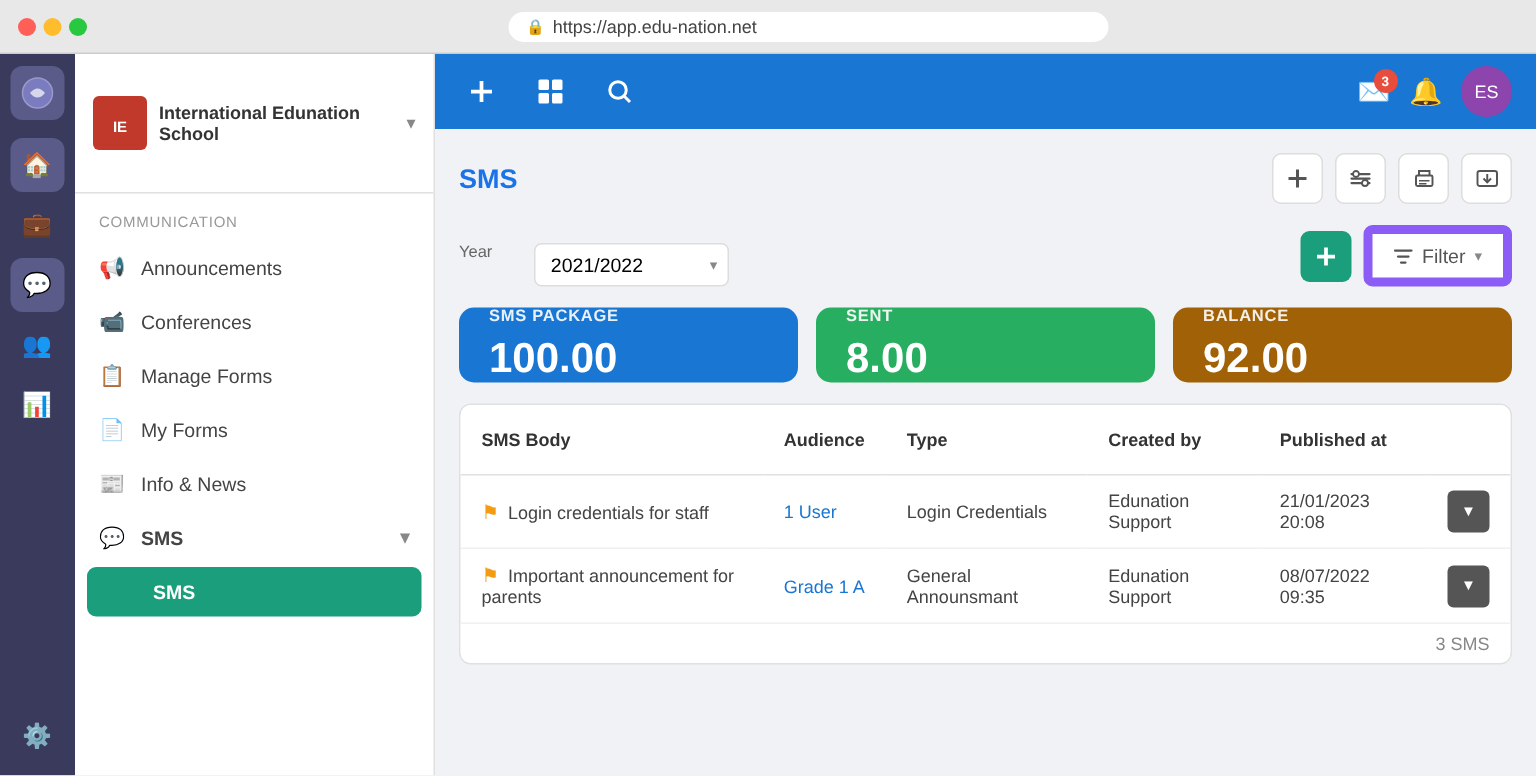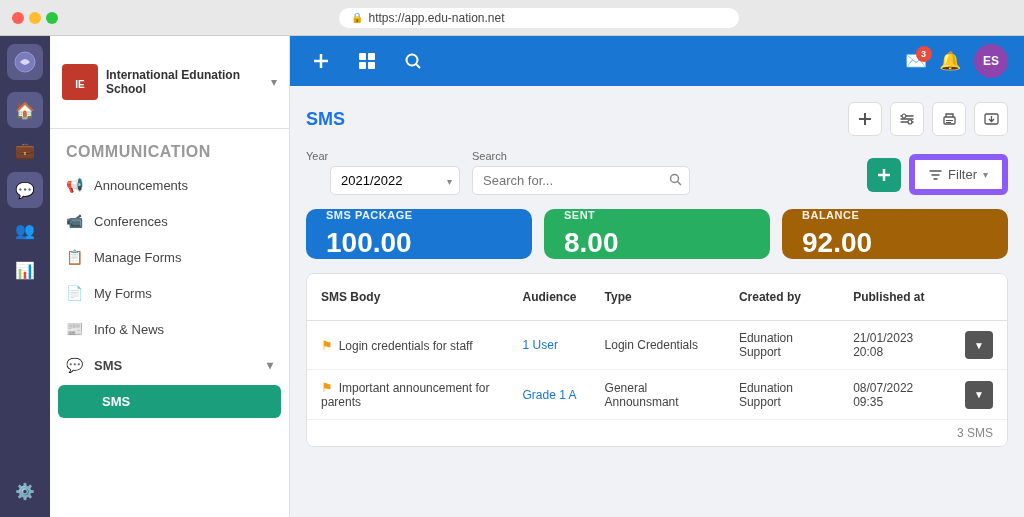--- a/index.html
+++ b/index.html
@@ -98,22 +98,22 @@
       justify-content: center;
       color: white;
       font-size: 10px;
       font-weight: bold;
       flex-shrink: 0;
     }
     .school-name { font-size: 12px; font-weight: 600; color: #333; flex: 1; }
     .chevron-icon { color: #888; font-size: 12px; }
 
     .nav-section-title {
-      font-size: 16px;
-      font-weight: 700;
+      font-size: 10px;
+      font-weight: 400;
       color: #999;
       padding: 14px 16px 6px;
       letter-spacing: 0.5px;
     }
     .nav-item {
       display: flex;
       align-items: center;
       padding: 10px 16px;
       gap: 10px;
       cursor: pointer;
@@ -177,21 +177,21 @@
     .avatar {
       width: 34px;
       height: 34px;
       border-radius: 50%;
       background: #8e44ad;
       color: white;
       display: flex;
       align-items: center;
       justify-content: center;
       font-size: 12px;
-      font-weight: bold;
+      font-weight: normal;
       cursor: pointer;
     }
 
     
     .main-content {
       flex: 1;
       display: flex;
       flex-direction: column;
       overflow: hidden;
       background: #f0f2f5;
@@ -225,21 +225,21 @@
       color: #555;
     }
 
     
     .filter-row {
       display: flex;
       align-items: flex-end;
       gap: 12px;
       margin-bottom: 14px;
     }
-    .filter-group { display: flex; flex-direction: column; gap: 4px; }
+    .filter-group { display: flex; flex-direction: row; gap: 4px; }
     .filter-label { font-size: 11px; color: #666; font-weight: 500; }
     .filter-select {
       padding: 6px 28px 6px 10px;
       border: 1px solid #ddd;
       border-radius: 5px;
       font-size: 13px;
       background: white;
       appearance: none;
       cursor: pointer;
       min-width: 130px;
@@ -501,32 +501,20 @@
 
       <div class="filter-row">
         <div class="filter-group">
           <label class="filter-label">Year</label>
           <div style="position:relative;margin-left:24px;">
             <select class="filter-select">
               <option>2021/2022</option>
               <option>2022/2023</option>
             </select>
             <span style="position:absolute;right:8px;top:50%;transform:translateY(-50%);color:#888;font-size:10px;pointer-events:none;">▾</span>
-          </div>
-        </div>
-        <div class="filter-group">
-          <label class="filter-label">Search</label>
-          <div class="search-wrapper">
-            <input type="text" class="filter-search" placeholder="Search for..." style="">
-            <span class="search-icon-inner">
-              <svg width="13" height="13" viewBox="0 0 13 13" fill="none">
-                  <circle cx="5.5" cy="5.5" r="4" stroke="#888" stroke-width="1.5"></circle>
-                  <line x1="8.5" y1="8.5" x2="12" y2="12" stroke="#888" stroke-width="1.5"></line>
-                </svg>
-            </span>
           </div>
         </div>
         <div class="filter-right">
           <button class="add-btn">
             <svg width="16" height="16" viewBox="0 0 16 16">
                 <line x1="8" y1="2" x2="8" y2="14" stroke="white" stroke-width="2.5"></line>
                 <line x1="2" y1="8" x2="14" y2="8" stroke="white" stroke-width="2.5"></line>
               </svg>
           </button>
           <button class="filter-btn">

